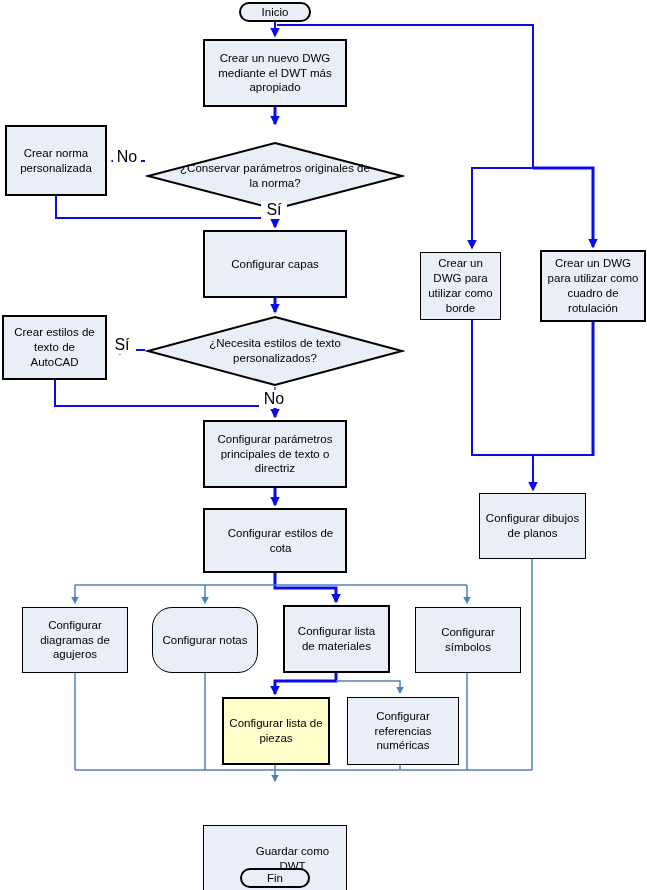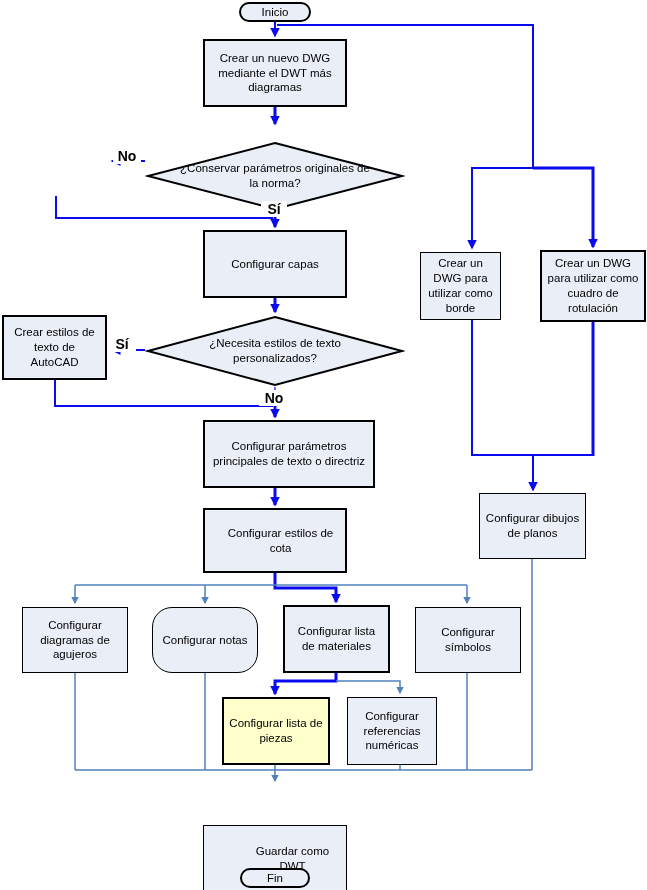--- a/index.html
+++ b/index.html
@@ -24,22 +24,22 @@
   .medb   { border-width:1.5px; }
   .pill   { border-radius:11px; border-width:2px; padding:0 6px; }
   .yellow { background:#ffffcc; }
 
   .diamond { position:absolute; z-index:1; display:flex; align-items:center;
     justify-content:center; text-align:center; font-size:11.5px; line-height:1.3; }
   .diamond svg { position:absolute; left:0; top:0; }
   .diamond .dlabel { position:relative; z-index:1; padding:0 34px; }
 
   .edge-label {
-    position:absolute; z-index:2; font-size:14px; background:#fff;
-    padding:0 2px; text-align:center;font-weight:bold;
+    position:absolute; z-index:2; font-size:16px; background:#fff;
+    padding:0 2px; text-align:center;
   }
 </style>
 </head>
 <body>
 
 <div id="canvas">
 
   <svg class="wires" width="647" height="890" viewBox="0 0 647 890">
     <defs>
       <marker id="arrow-main" markerUnits="userSpaceOnUse" markerWidth="11" markerHeight="11" refX="8.5" refY="5" orient="auto">
@@ -84,47 +84,50 @@
     <polyline class="sec" points="75,770 532,770"></polyline>
     <polyline class="sec" points="275,765 275,781" marker-end="url(#arrow-sec)"></polyline>
     <polyline class="sec" points="275,852 275,864" marker-end="url(#arrow-sec)"></polyline>
   </svg>
 
   <div class="node pill" style="left:239px;top:2px;width:72px;height:20px;">
     <span>Inicio</span>
   </div>
 
   <div class="node thickb" style="left:203px;top:39px;width:144px;height:68px;">
-    <span>Crear un nuevo DWG mediante el DWT más diagramas</span>
+    <span>Crear un nuevo DWG mediante el DWT más apropiado</span>
   </div>
 
   <div class="diamond" style="left:145px;top:141px;width:260px;height:70px;justify-content:flex-end;">
     <svg width="260" height="70">
       <polygon points="130,2 257,35 130,68 3,35" fill="#eaeef6" stroke="#000" stroke-width="2"></polygon>
     </svg>
     <span class="dlabel">¿Conservar parámetros originales de la norma?</span>
   </div>
 
+  <div class="node thickb" style="left:5px;top:125px;width:102px;height:71px;">
+    <span>Crear norma personalizada</span>
+  </div>
 
   <div class="node thickb" style="left:203px;top:230px;width:144px;height:68px;">
     <span>Configurar capas</span>
   </div>
 
   <div class="diamond" style="left:145px;top:315px;width:260px;height:72px;">
     <svg width="260" height="72">
       <polygon points="130,2 257,36 130,70 3,36" fill="#eaeef6" stroke="#000" stroke-width="2"></polygon>
     </svg>
     <span class="dlabel">¿Necesita estilos de texto personalizados?</span>
   </div>
 
   <div class="node thickb" style="left:2px;top:315px;width:105px;height:65px;">
     <span>Crear estilos de texto de AutoCAD</span>
   </div>
 
-  <div class="node thickb" style="left:203px;top:420px;width:172px;height:68px;">
+  <div class="node thickb" style="left:203px;top:420px;width:144px;height:68px;">
     <span>Configurar parámetros principales de texto o directriz</span>
   </div>
 
   <div class="node thickb" style="left:203px;top:508px;width:144px;height:65px;padding-left:16px;">
     <span>Configurar estilos de cota</span>
   </div>
 
   <div class="node" style="left:420px;top:252px;width:81px;height:68px;">
     <span>Crear un DWG para utilizar como borde</span>
   </div>
@@ -150,21 +153,21 @@
   </div>
 
   <div class="node" style="left:415px;top:607px;width:106px;height:66px;">
     <span>Configurar símbolos</span>
   </div>
 
   <div class="node thickb yellow" style="left:222px;top:697px;width:108px;height:68px;">
     <span>Configurar lista de piezas</span>
   </div>
 
-  <div class="node" style="left:347px;top:697px;width:90px;height:68px;">
+  <div class="node" style="left:347px;top:697px;width:112px;height:68px;">
     <span>Configurar referencias numéricas</span>
   </div>
 
   <div class="node" style="left:203px;top:825px;width:144px;height:67px;padding-left:40px;">
     <span>Guardar como DWT</span>
   </div>
 
   <div class="node pill" style="left:240px;top:868px;width:70px;height:20px;">
     <span>Fin</span>
   </div>

